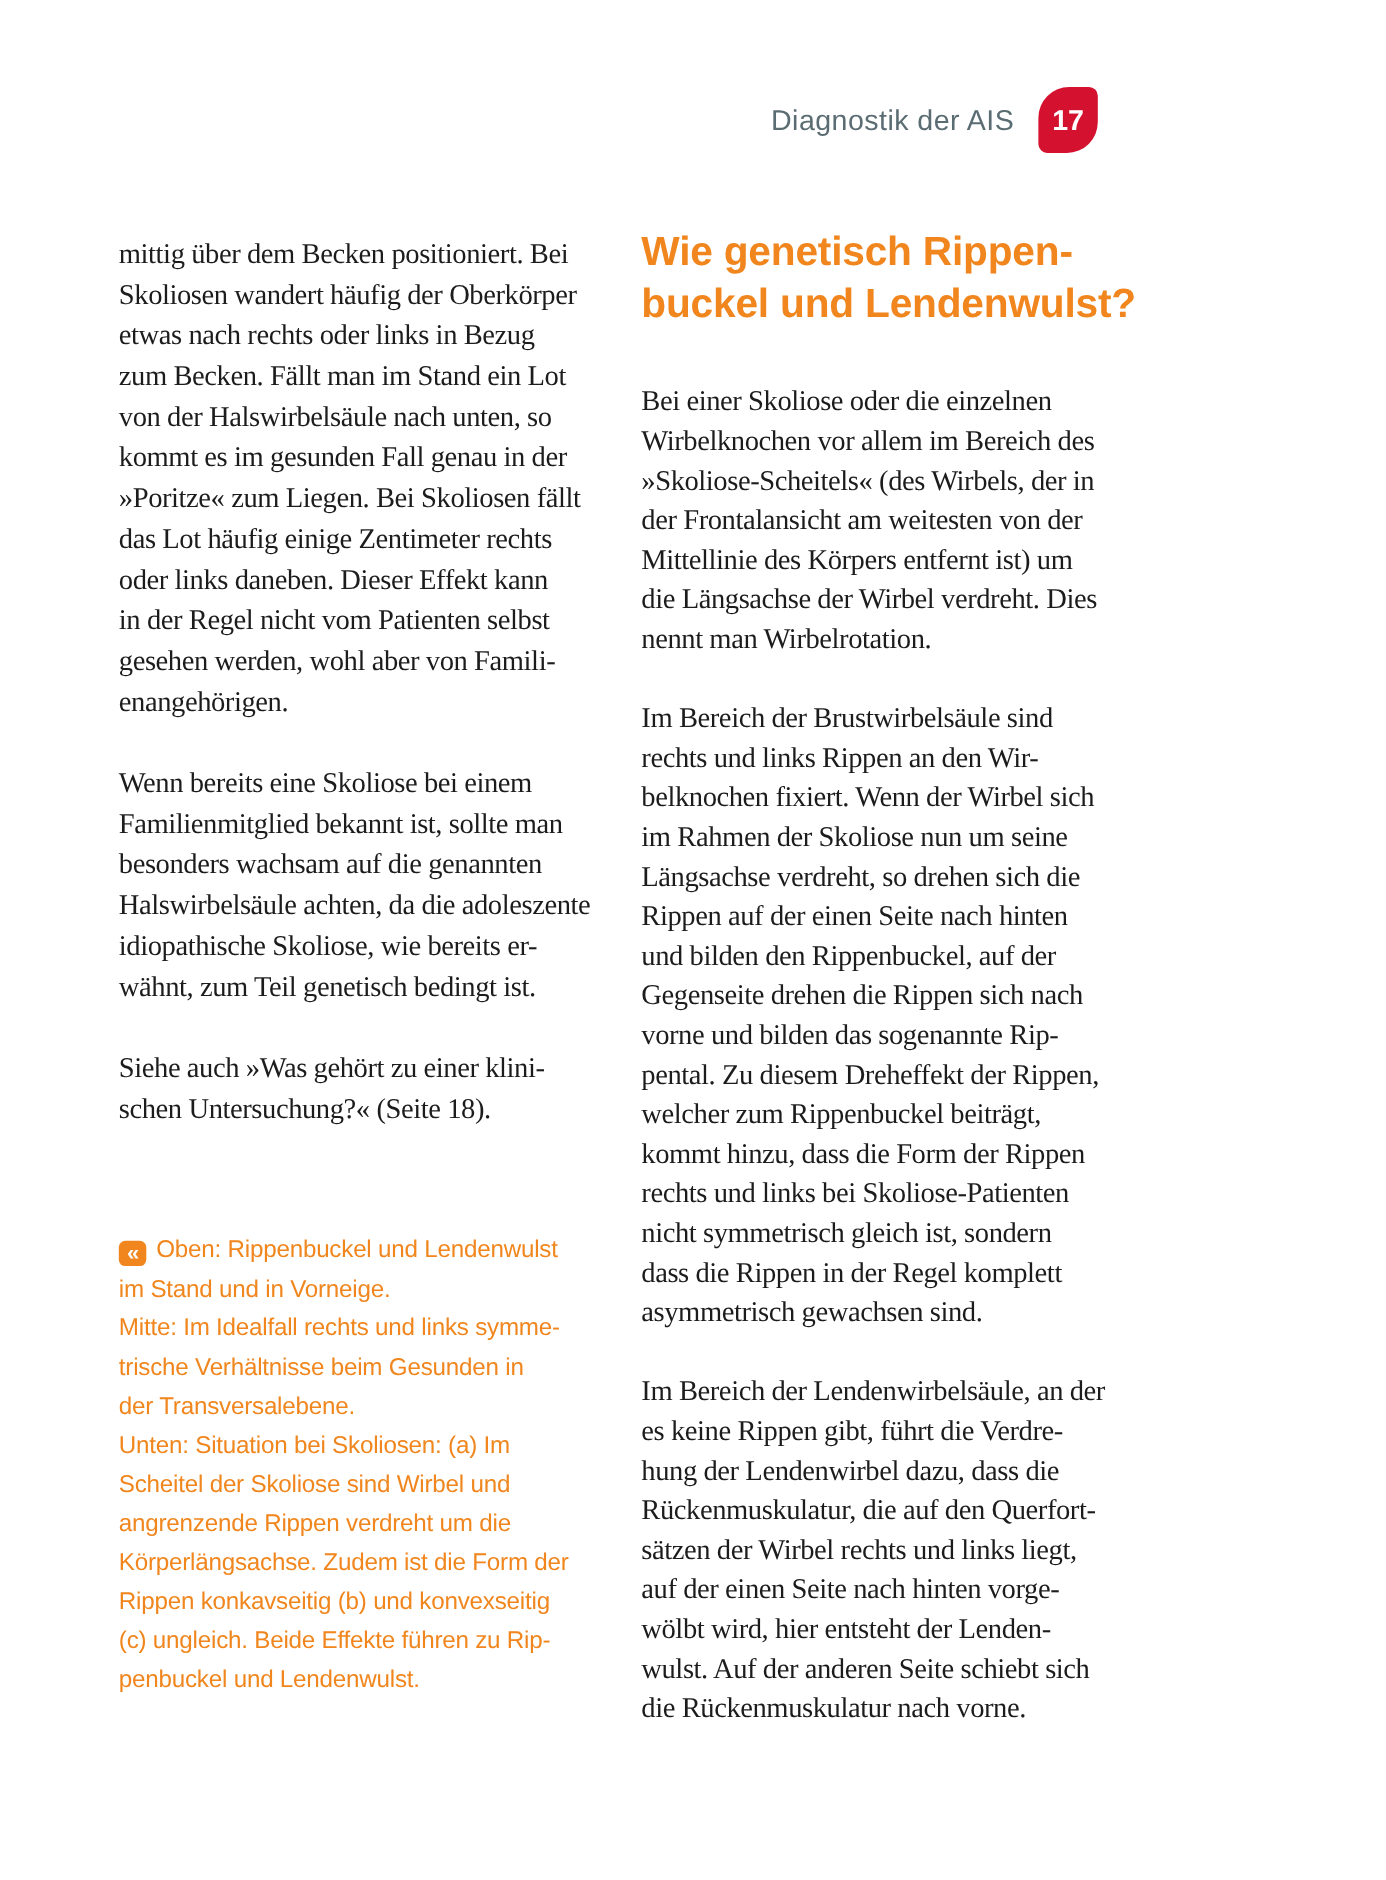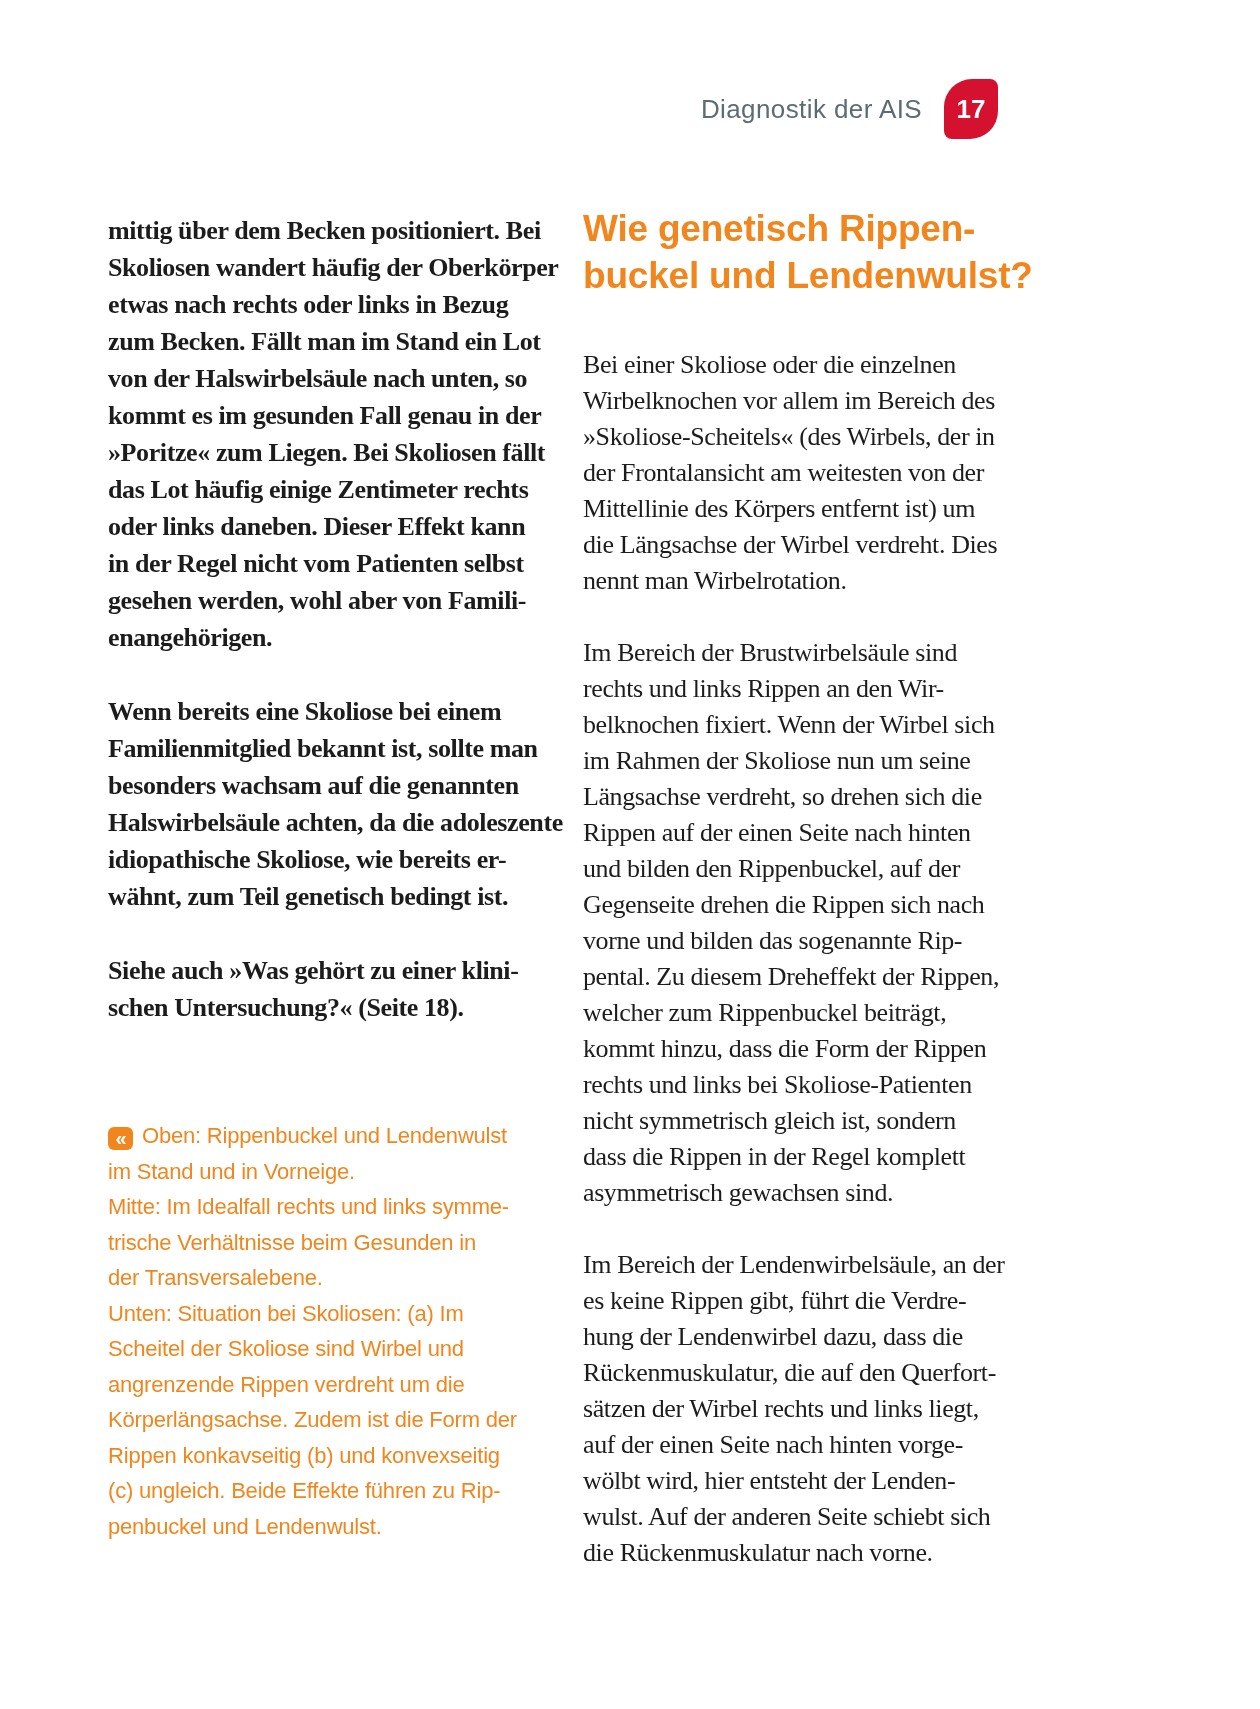--- a/index.html
+++ b/index.html
@@ -17,21 +17,21 @@
     letter-spacing:0.4px;
   }
   .page-badge {
     width:54px; height:60px; background:#D4122F;
     border-radius:28px 8px 28px 8px;
     display:flex; align-items:center; justify-content:center;
     font-family:"Liberation Sans", sans-serif; font-weight:bold;
     font-size:26px; color:#ffffff;
   }
   
-  .col-left  { position:absolute; left:108px; top:212px; width:475px;font-weight:bold; }
+  .col-left  { position:absolute; left:108px; top:212px; width:475px; }
   .col-right { position:absolute; left:583px; top:205px; width:530px; }
   .body-par {
     white-space:pre-line; font-size:26px; line-height:37px;
     letter-spacing:-0.4px; margin:0 0 37px 0;
   }
   .col-right .body-par { line-height:36px; margin-bottom:36px; }
   .heading {
     font-family:"Liberation Sans", sans-serif; font-weight:bold;
     color:#F0861D; font-size:37px; line-height:47px;
     white-space:pre-line; margin:0 0 48px 0; letter-spacing:-0.2px;

